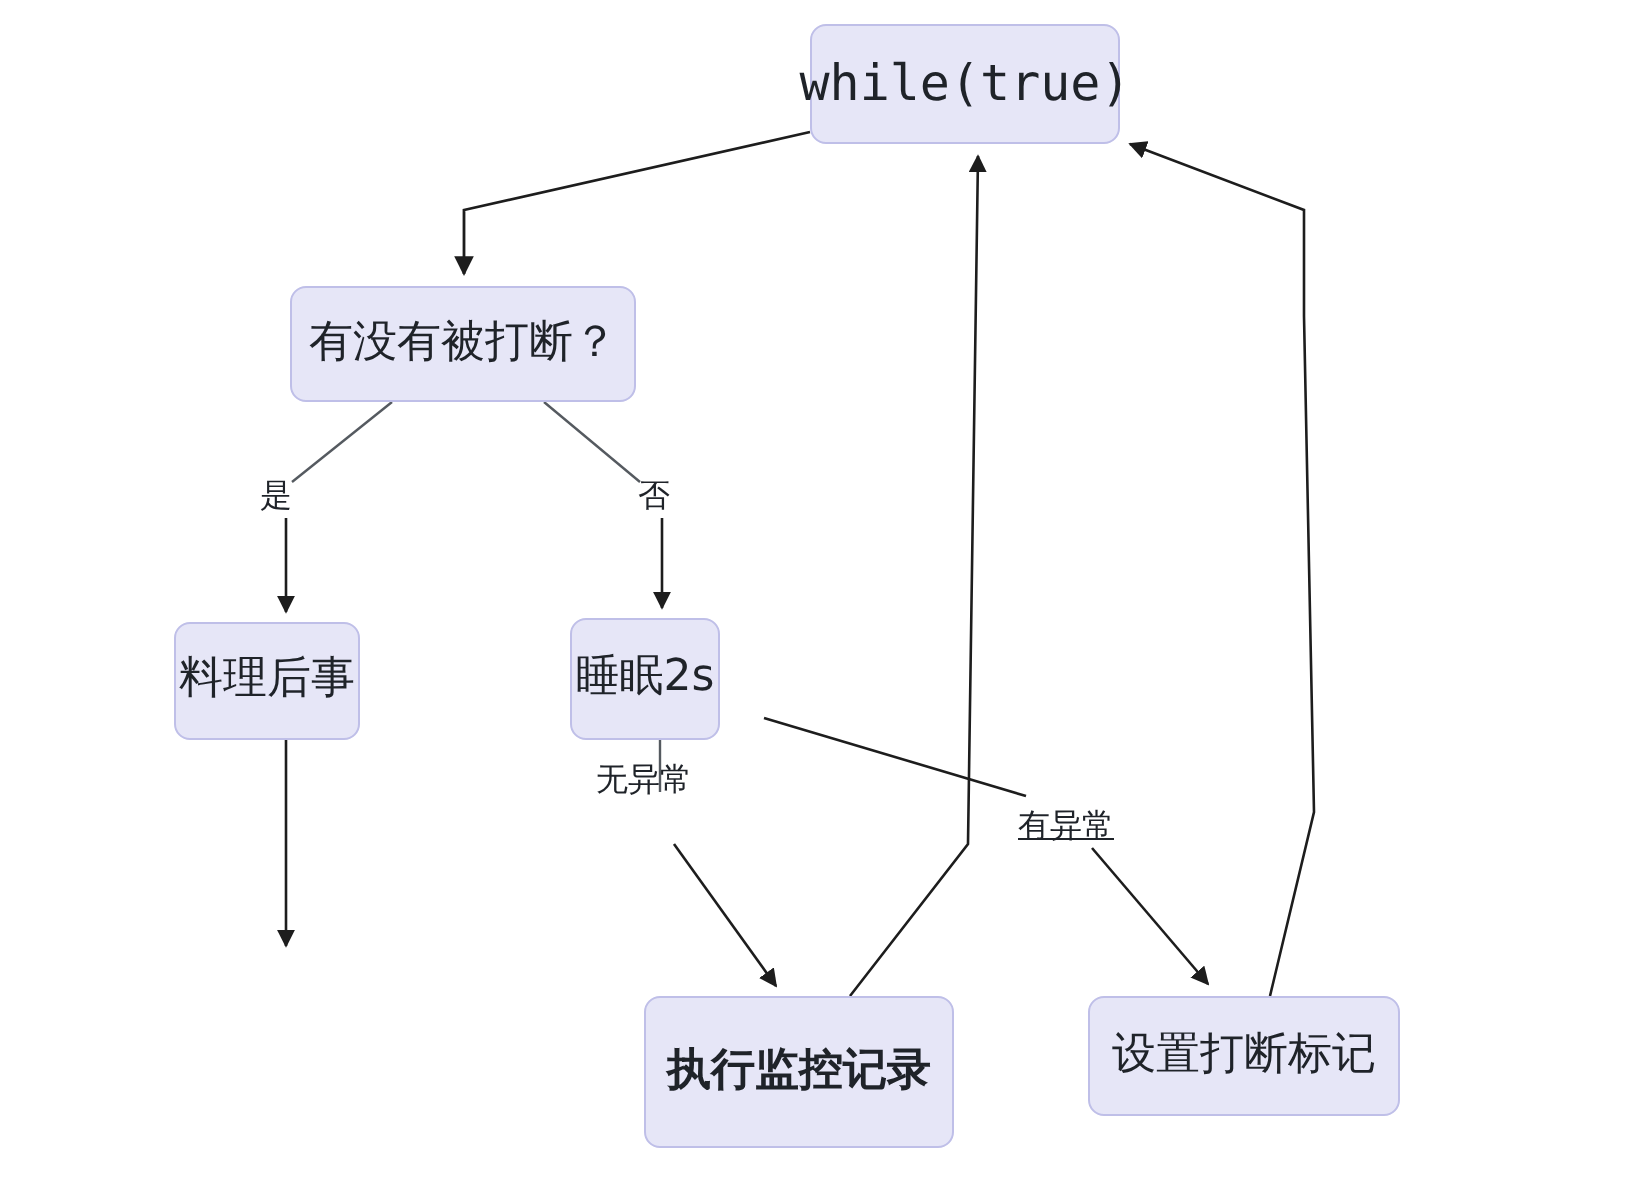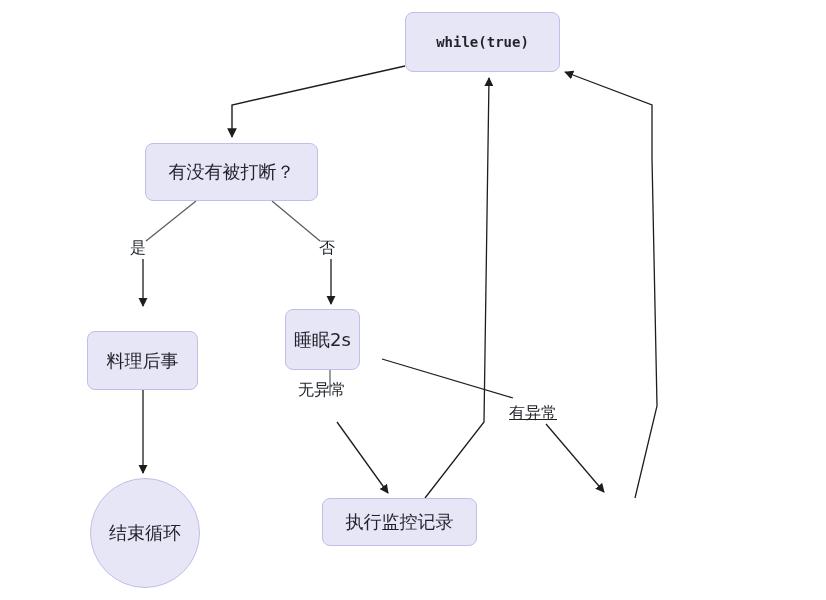--- a/index.html
+++ b/index.html
@@ -39,27 +39,26 @@
     text-align: center;
     line-height: 1.2;
   }
   .node-label {
     display: block;
     padding: 0 6px;
     white-space: nowrap;
   }
   .node.mono .node-label {
     font-family: "DejaVu Sans Mono", "Liberation Mono", monospace;
-    font-size: 14px;
+    font-size: 25px;
     letter-spacing: 0px;
-    font-weight: bold;
   }
   .node.cn .node-label {
     font-family: "DejaVu Sans", "Liberation Sans", sans-serif;
-    font-size: 18px;
+    font-size: 22px;
   }
   .node.circle {
     border-radius: 50%;
   }
   .edge-label {
     position: absolute;
     font-family: "DejaVu Sans", "Liberation Sans", sans-serif;
     font-size: 16px;
     color: #1f2329;
     background: transparent;
@@ -101,36 +100,36 @@
   </svg>
 
   <div class="node mono" style="left:405px; top:12px; width:155px; height:60px;">
     <span class="node-label">while(true)</span>
   </div>
 
   <div class="node cn" style="left:145px; top:143px; width:173px; height:58px;">
     <span class="node-label">有没有被打断？</span>
   </div>
 
-  <div class="node cn" style="left:87px; top:311px; width:111px; height:59px;margin-top:20px;">
+  <div class="node cn" style="left:87px; top:311px; width:93px; height:59px;">
     <span class="node-label">料理后事</span>
   </div>
 
   <div class="node cn" style="left:285px; top:309px; width:75px; height:61px;">
     <span class="node-label">睡眠2s</span>
   </div>
 
-  <div class="node cn circle" style="left:90px; top:478px; width:110px; height:110px;">
-    <span class="node-label">结束循环</span>
-  </div>
 
-  <div class="node cn" style="left:322px; top:498px; width:155px; height:48px;">
+  <div class="node cn" style="left:322px; top:498px; width:155px; height:76px;font-weight:bold;">
     <span class="node-label">执行监控记录</span>
   </div>
 
+  <div class="node cn" style="left:544px; top:498px; width:156px; height:60px;">
+    <span class="node-label">设置打断标记</span>
+  </div>
 
   <span class="edge-label" style="left:130px; top:240px;">是</span>
 
   <span class="edge-label" style="left:319px; top:240px;">否</span>
 
   <span class="edge-label" style="left:298px; top:382px;">无异常</span>
 
   <span class="edge-label" style="left:509px; top:405px;text-decoration:underline;">有异常</span>
 
 </div>

